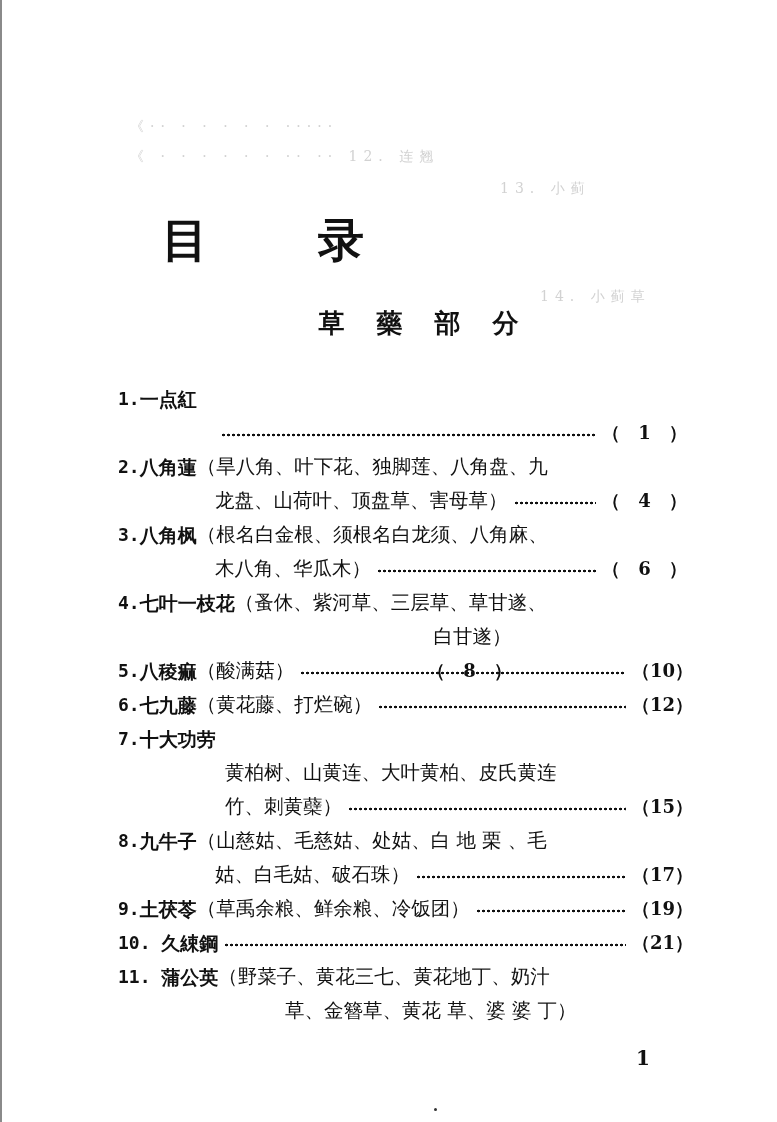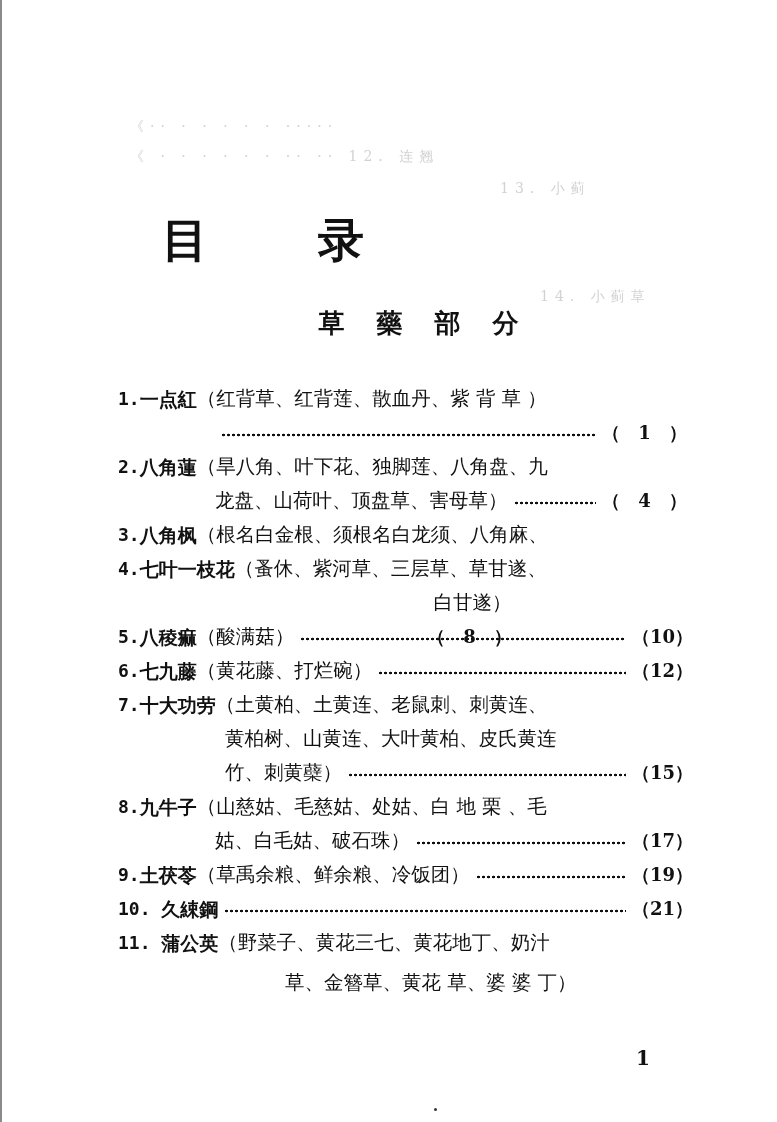--- a/index.html
+++ b/index.html
@@ -34,21 +34,21 @@
     content: "";
     position: absolute; left: 0; right: 0; top: 17px; height: 4px;
     background-image: radial-gradient(circle, #111 1.2px, transparent 1.6px);
     background-size: 5px 4px; background-repeat: repeat-x;
   }
   .page { font-family: "DejaVu Serif", serif; font-weight: bold; font-size: 18px; }
   .page.wide { letter-spacing: 6px; }
   .indent-1 { padding-left: 97px; }
   .indent-2 { padding-left: 134px; flex-direction: column; }
   .indent-3 { padding-left: 107px; }
-  .indent-11 { padding-left: 167px; margin-top: 6px; }
+  .indent-11 { padding-left: 167px; }
   .folio {
     position: absolute; left: 636px; top: 1046px; font-family: "DejaVu Serif", serif;
     font-weight: bold; font-size: 20px;
   }
   .dot-mark { position: absolute; left: 434px; top: 1108px; width: 3px; height: 3px; background: #333; border-radius: 50%; }
 </style>
 </head>
 <body>
 
 <div class="left-rule"></div>
@@ -59,21 +59,20 @@
 <div class="bleed" style="left:540px;top:248px;margin-top:40px;">14. 小蓟草</div>
 
 <div class="title">目录</div>
 <div class="subtitle">草藥部分</div>
 
 <div class="toc">
 
   <div class="line">
     <span class="num">1.</span>
     <span class="name">一点紅</span>
-    <span class="alias">（红背草、红背莲、散血丹、紫 背 草 ）</span>
   </div>
   <div class="line indent-1">
     <span class="leader"></span>
     <span class="page wide">（ 1 ）</span>
   </div>
 
   <div class="line">
     <span class="num">2.</span>
     <span class="name">八角蓮</span>
     <span class="alias">（旱八角、叶下花、独脚莲、八角盘、九</span>
@@ -81,20 +80,25 @@
   <div class="line indent-1">
     <span class="alias">龙盘、山荷叶、顶盘草、害母草）</span>
     <span class="leader"></span>
     <span class="page wide">（ 4 ）</span>
   </div>
 
   <div class="line">
     <span class="num">3.</span>
     <span class="name">八角枫</span>
     <span class="alias">（根名白金根、须根名白龙须、八角麻、</span>
+  </div>
+  <div class="line indent-1">
+    <span class="alias">木八角、华瓜木）</span>
+    <span class="leader"></span>
+    <span class="page wide">（ 6 ）</span>
   </div>
 
   <div class="line">
     <span class="num">4.</span>
     <span class="name">七叶一枝花</span>
     <span class="alias">（蚤休、紫河草、三层草、草甘遂、</span>
   </div>
   <div class="line indent-2">
     <span class="alias">白甘遂）</span>
     <span class="leader"></span>
@@ -113,21 +117,20 @@
     <span class="num">6.</span>
     <span class="name">七九藤</span>
     <span class="alias">（黄花藤、打烂碗）</span>
     <span class="leader"></span>
     <span class="page">（12）</span>
   </div>
 
   <div class="line">
     <span class="num">7.</span>
     <span class="name">十大功劳</span>
-    <span class="alias">（土黄柏、土黄连、老鼠刺、刺黄连、</span>
   </div>
   <div class="line indent-3">
     <span class="alias">黄柏树、山黄连、大叶黄柏、皮氏黄连</span>
   </div>
   <div class="line indent-3">
     <span class="alias">竹、刺黄蘗）</span>
     <span class="leader"></span>
     <span class="page">（15）</span>
   </div>
 

